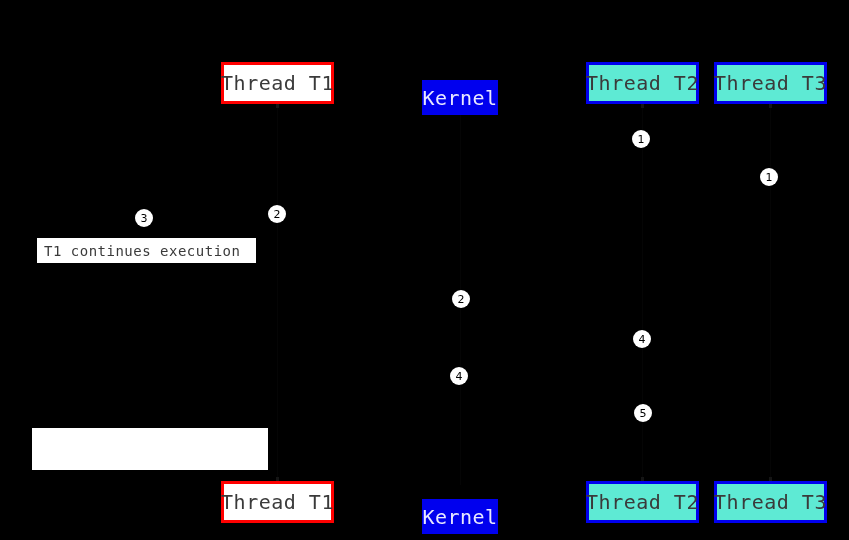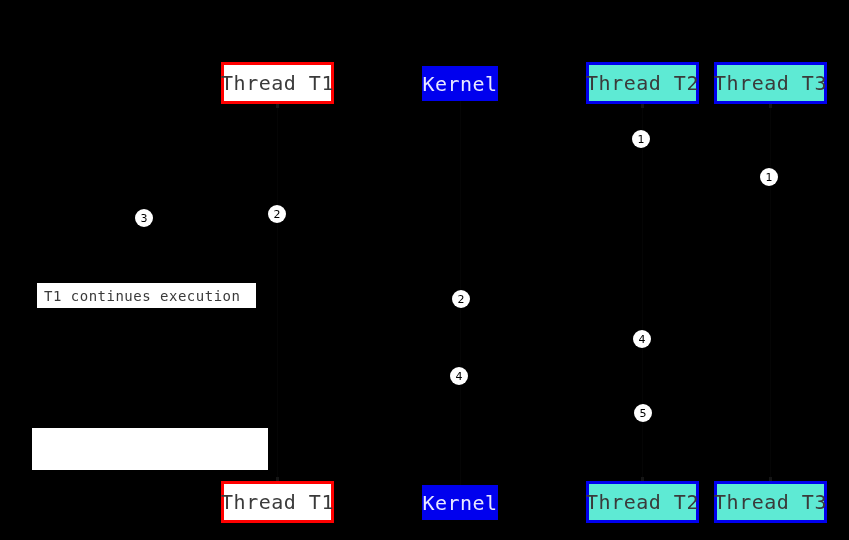--- a/index.html
+++ b/index.html
@@ -38,20 +38,21 @@
   }
   .participant.blueborder {
     background: #5eead4;
     border: 3px solid #0000ee;
     color: #3a3a3a;
   }
   .participant.bluefill {
     background: #0000ee;
     border: 1px solid #0000ee;
     color: #e8e8ff;
+    margin-top: 14px;
   }
 
   
   .lifeline {
     position: absolute;
     width: 1px;
     background: #050505;
   }
   .stub {
     position: absolute;
@@ -134,21 +135,21 @@
   <div class="participant bluefill" style="left:422px; top:485px; width:76px; height:35px;">
     <span>Kernel</span>
   </div>
   <div class="participant blueborder" style="left:586px; top:481px; width:113px; height:42px;">
     <span>Thread T2</span>
   </div>
   <div class="participant blueborder" style="left:714px; top:481px; width:113px; height:42px;">
     <span>Thread T3</span>
   </div>
 
-  <div class="notebox" style="left:36px; top:237px; width:221px; height:27px;margin-top:45px;">
+  <div class="notebox" style="left:36px; top:237px; width:221px; height:27px;">
     <span>T1 continues execution</span>
   </div>
 
   <div class="blankbox" style="left:32px; top:428px; width:236px; height:42px;"></div>
 
   <div class="marker" style="left:632px; top:130px;">
     <span>1</span>
   </div>
   <div class="marker" style="left:760px; top:168px;">
     <span>1</span>

